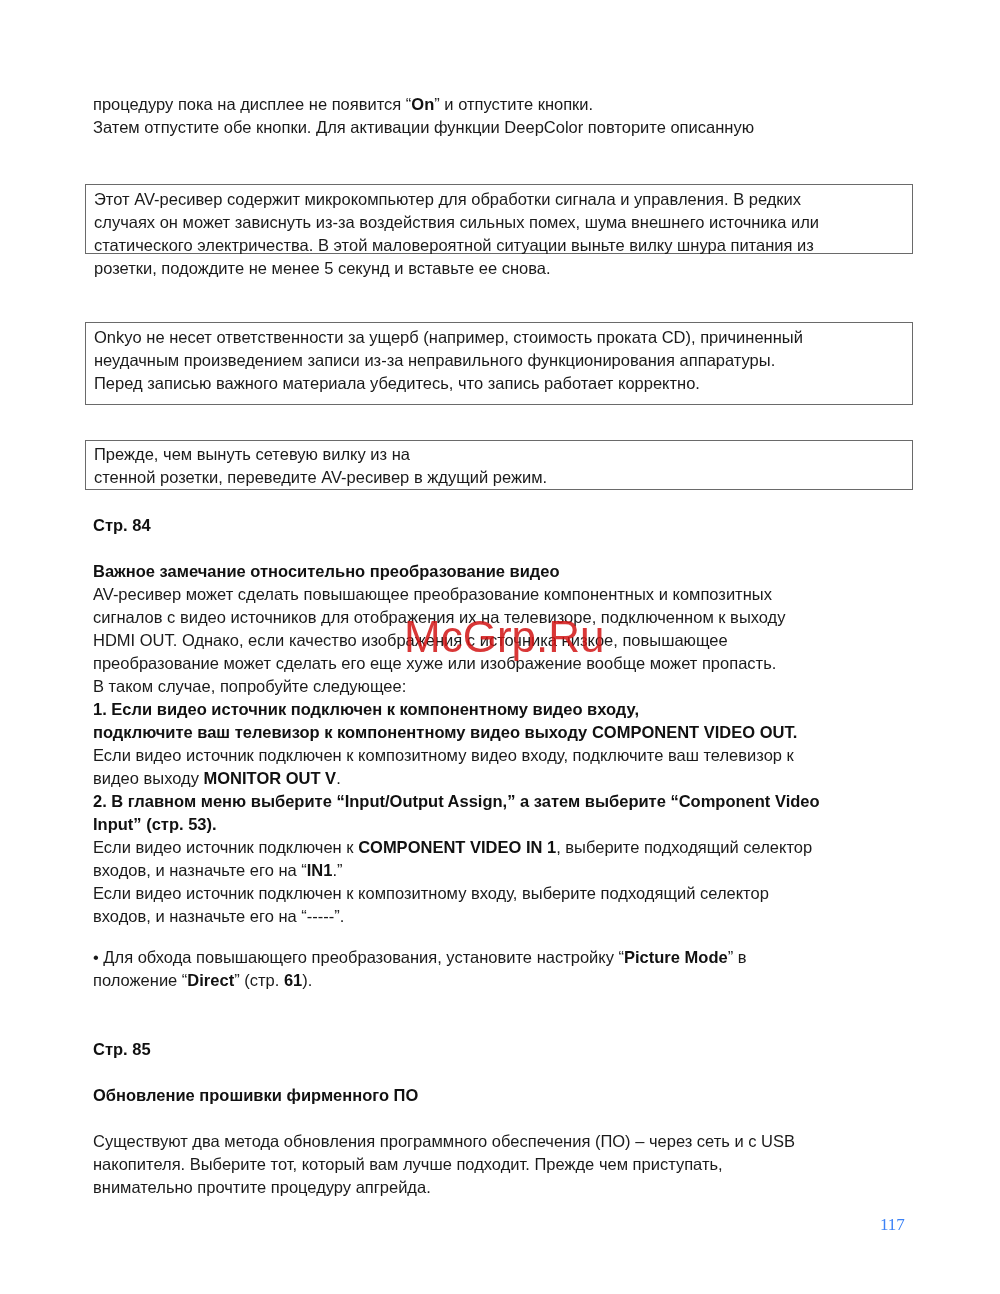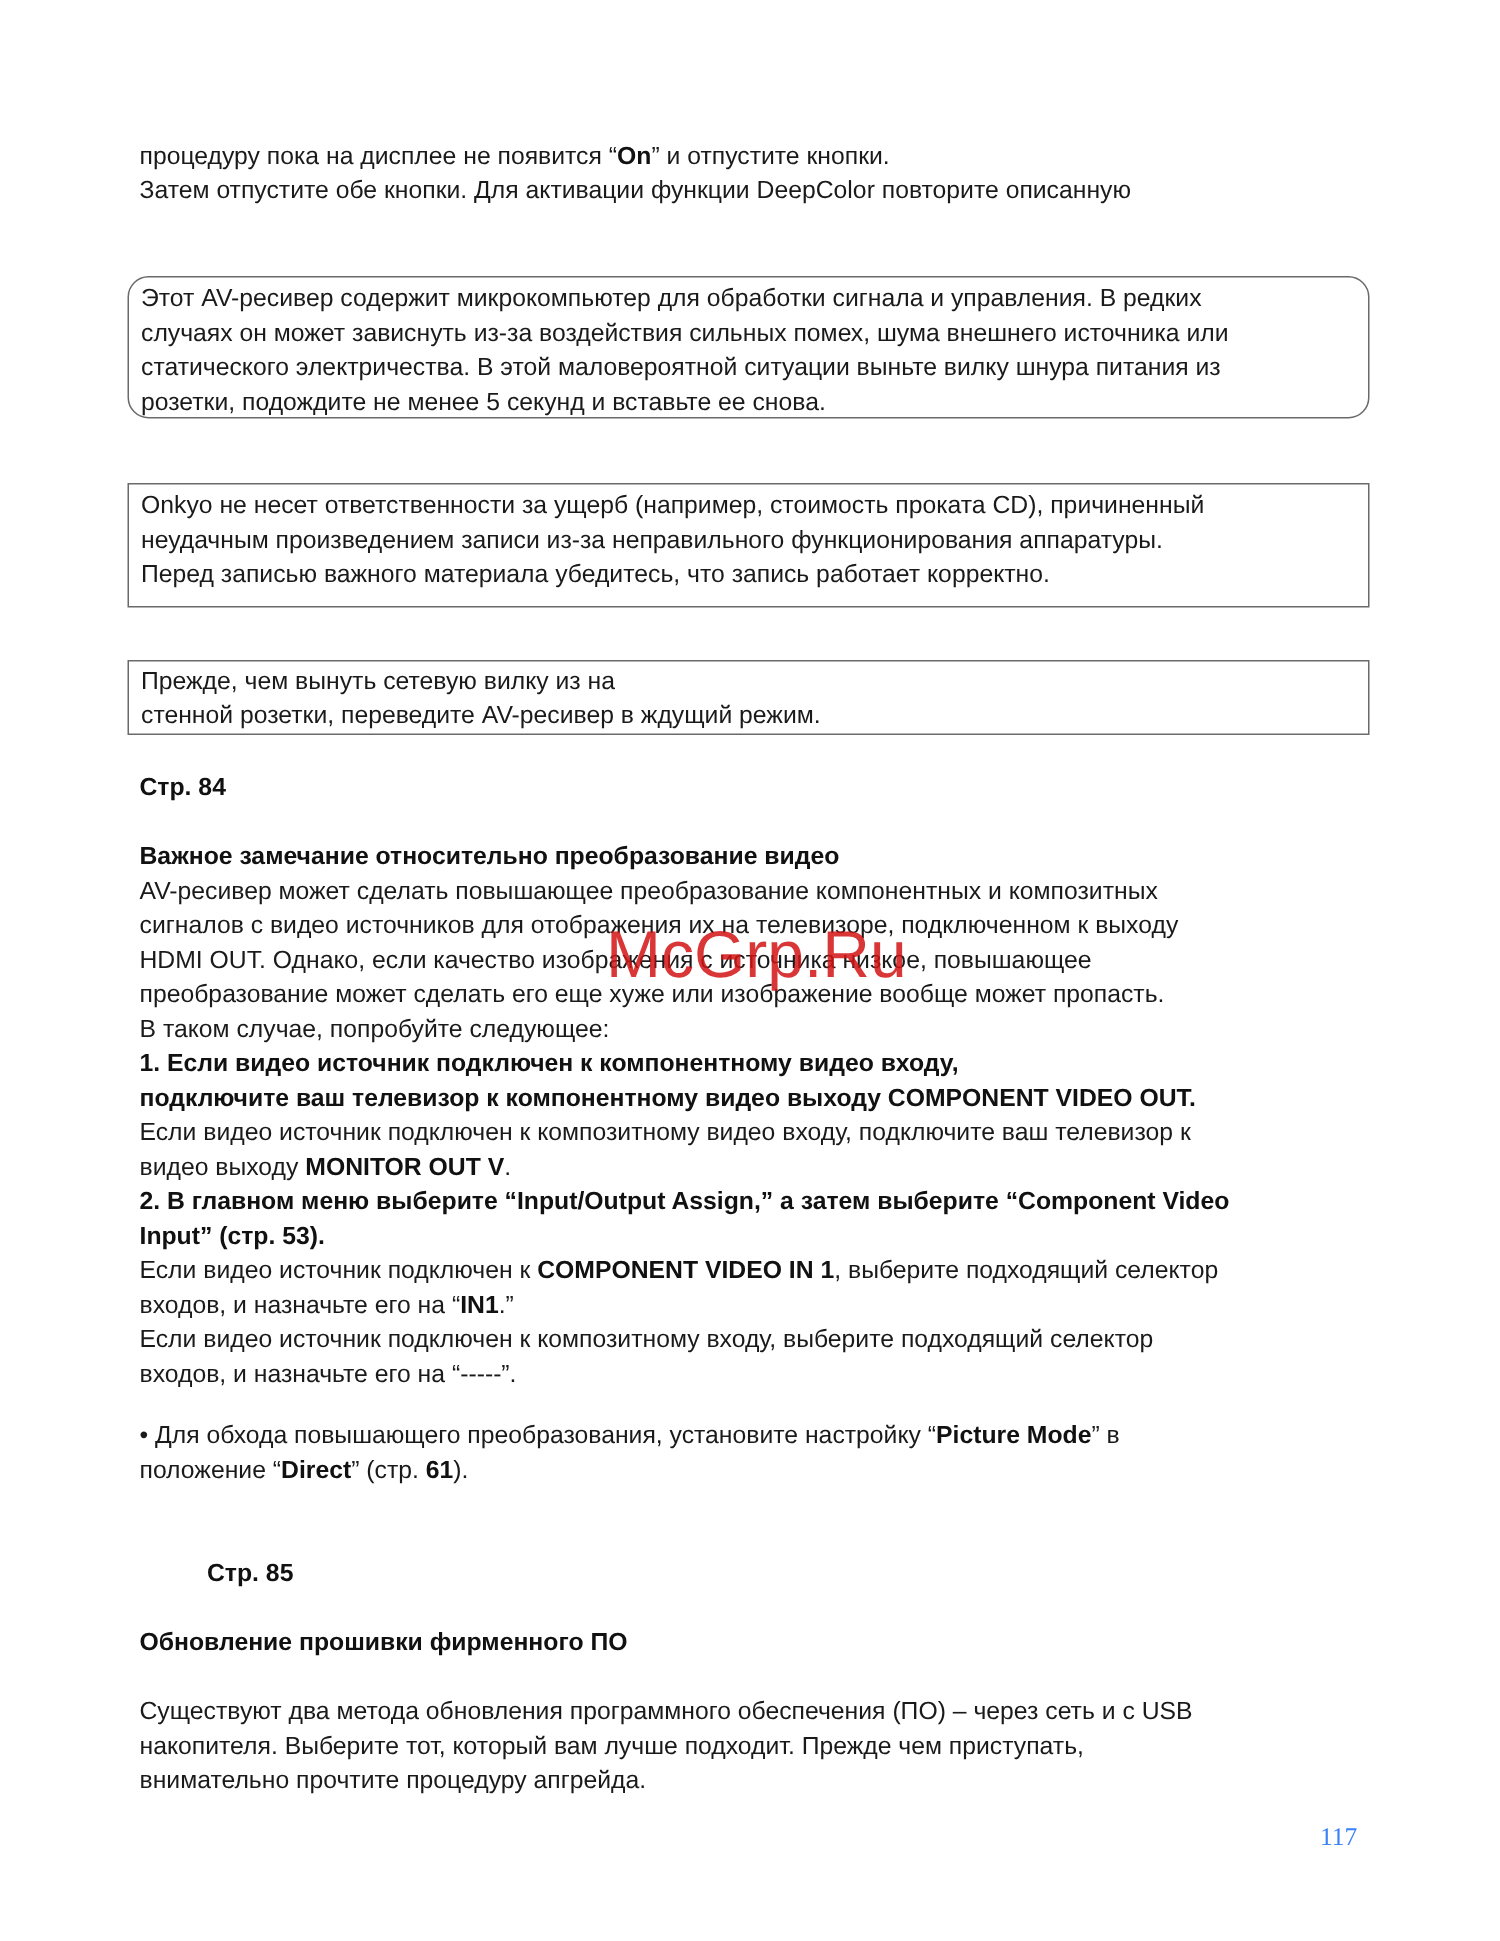--- a/index.html
+++ b/index.html
@@ -30,21 +30,21 @@
   }
 </style>
 </head>
 <body>
 
 <div class="p" style="top:93px;">
   <span class="line"><span>процедуру пока на дисплее не появится “</span><b>On</b><span>” и отпустите кнопки.</span></span>
   <span class="line">Затем отпустите обе кнопки.  Для активации функции DeepColor повторите описанную</span>
 </div>
 
-<div class="box" style="top:184px; height:95px;border-radius:14px;">
+<div class="box" style="top:184px; height:70px;">
   <span class="line">Этот AV-ресивер содержит микрокомпьютер для обработки сигнала и управления. В редких</span>
   <span class="line">случаях он может зависнуть из-за воздействия сильных помех, шума внешнего источника или</span>
   <span class="line">статического электричества. В этой маловероятной ситуации выньте вилку шнура питания из</span>
   <span class="line">розетки, подождите не менее 5 секунд и вставьте ее снова.</span>
 </div>
 
 <div class="box" style="top:322px; height:83px;">
   <span class="line">Onkyo не несет ответственности за ущерб (например, стоимость проката CD), причиненный</span>
   <span class="line">неудачным произведением записи из-за неправильного функционирования аппаратуры.</span>
   <span class="line">Перед записью важного материала убедитесь, что запись работает корректно.</span>
@@ -74,21 +74,21 @@
   <span class="line"><span>входов, и назначьте его на “</span><b>IN1</b><span>.”</span></span>
   <span class="line">Если видео источник подключен к композитному входу, выберите подходящий селектор</span>
   <span class="line">входов, и назначьте его на  “-----”.</span>
 </div>
 
 <div class="p" style="top:946px;">
   <span class="line"><span>•  Для обхода повышающего преобразования, установите настройку “</span><b>Picture Mode</b><span>” в</span></span>
   <span class="line"><span>положение “</span><b>Direct</b><span>” (стр. </span><b>61</b><span>).</span></span>
 </div>
 
-<div class="p heading" style="top:1038px;margin-left:45px;">Стр. 85</div>
+<div class="p heading" style="top:1038px;">Стр. 85</div>
 <div class="p heading" style="top:1084px;">Обновление прошивки фирменного ПО</div>
 <div class="p" style="top:1130px;">
   <span class="line">Существуют два метода обновления программного обеспечения (ПО) – через сеть и с USB</span>
   <span class="line">накопителя. Выберите тот, который вам лучше подходит. Прежде чем приступать,</span>
   <span class="line">внимательно прочтите процедуру апгрейда.</span>
 </div>
 
 <div class="watermark">McGrp.Ru</div>
 
 <div class="page-number">117</div>

